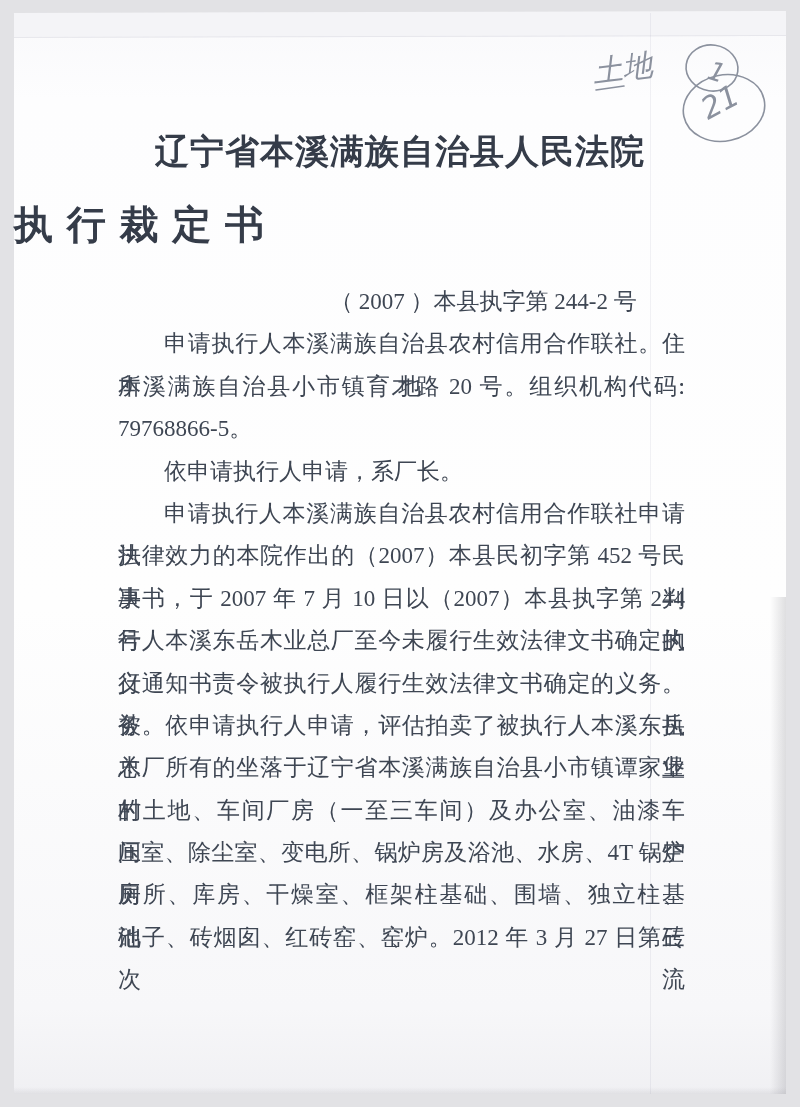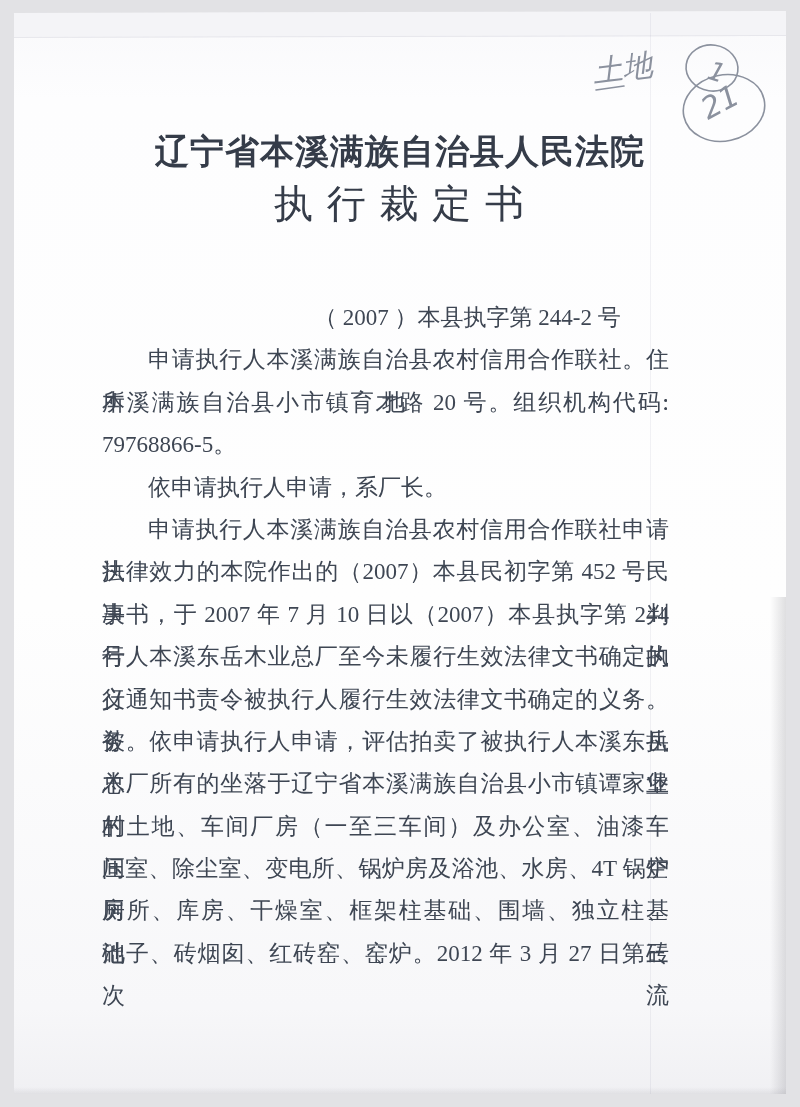--- a/index.html
+++ b/index.html
@@ -30,28 +30,28 @@
     position:absolute; left:0; right:0; bottom:0; height:7px;
     background:linear-gradient(180deg, rgba(150,150,158,0) 0%, rgba(150,150,158,0.18) 100%);
   }
   
   .court-name {
     position:absolute; left:0; top:116px; width:100%;
     text-align:center; font-size:34px; font-weight:bold;
     letter-spacing:1px; color:#353c49;
   }
   .doc-title {
-    position:absolute; left:0; top:164px; width:100%;
-    text-align:center; font-size:39px; font-weight:normal;
+    position:absolute; left:0; top:185px; width:100%;
+    text-align:left; font-size:39px; font-weight:bold;
     letter-spacing:2px; color:#353c49;
   }
   
   .doc-body {
-    position:absolute; left:88px; top:268px; width:567px;
-    font-size:23px; color:#3e4653;margin-top:16px;
+    position:absolute; left:104px; top:268px; width:567px;
+    font-size:23px; color:#3e4653;
   }
   .line { height:42.4px; line-height:42.4px; white-space:nowrap; }
   .case-line { padding-left:212px; }
   .just { white-space:normal; text-align:justify; text-align-last:justify; }
   .indent { text-indent:46px; }
   
   .annot { position:absolute; left:570px; top:25px; width:210px; height:125px; }
 </style>
 </head>
 <body>

